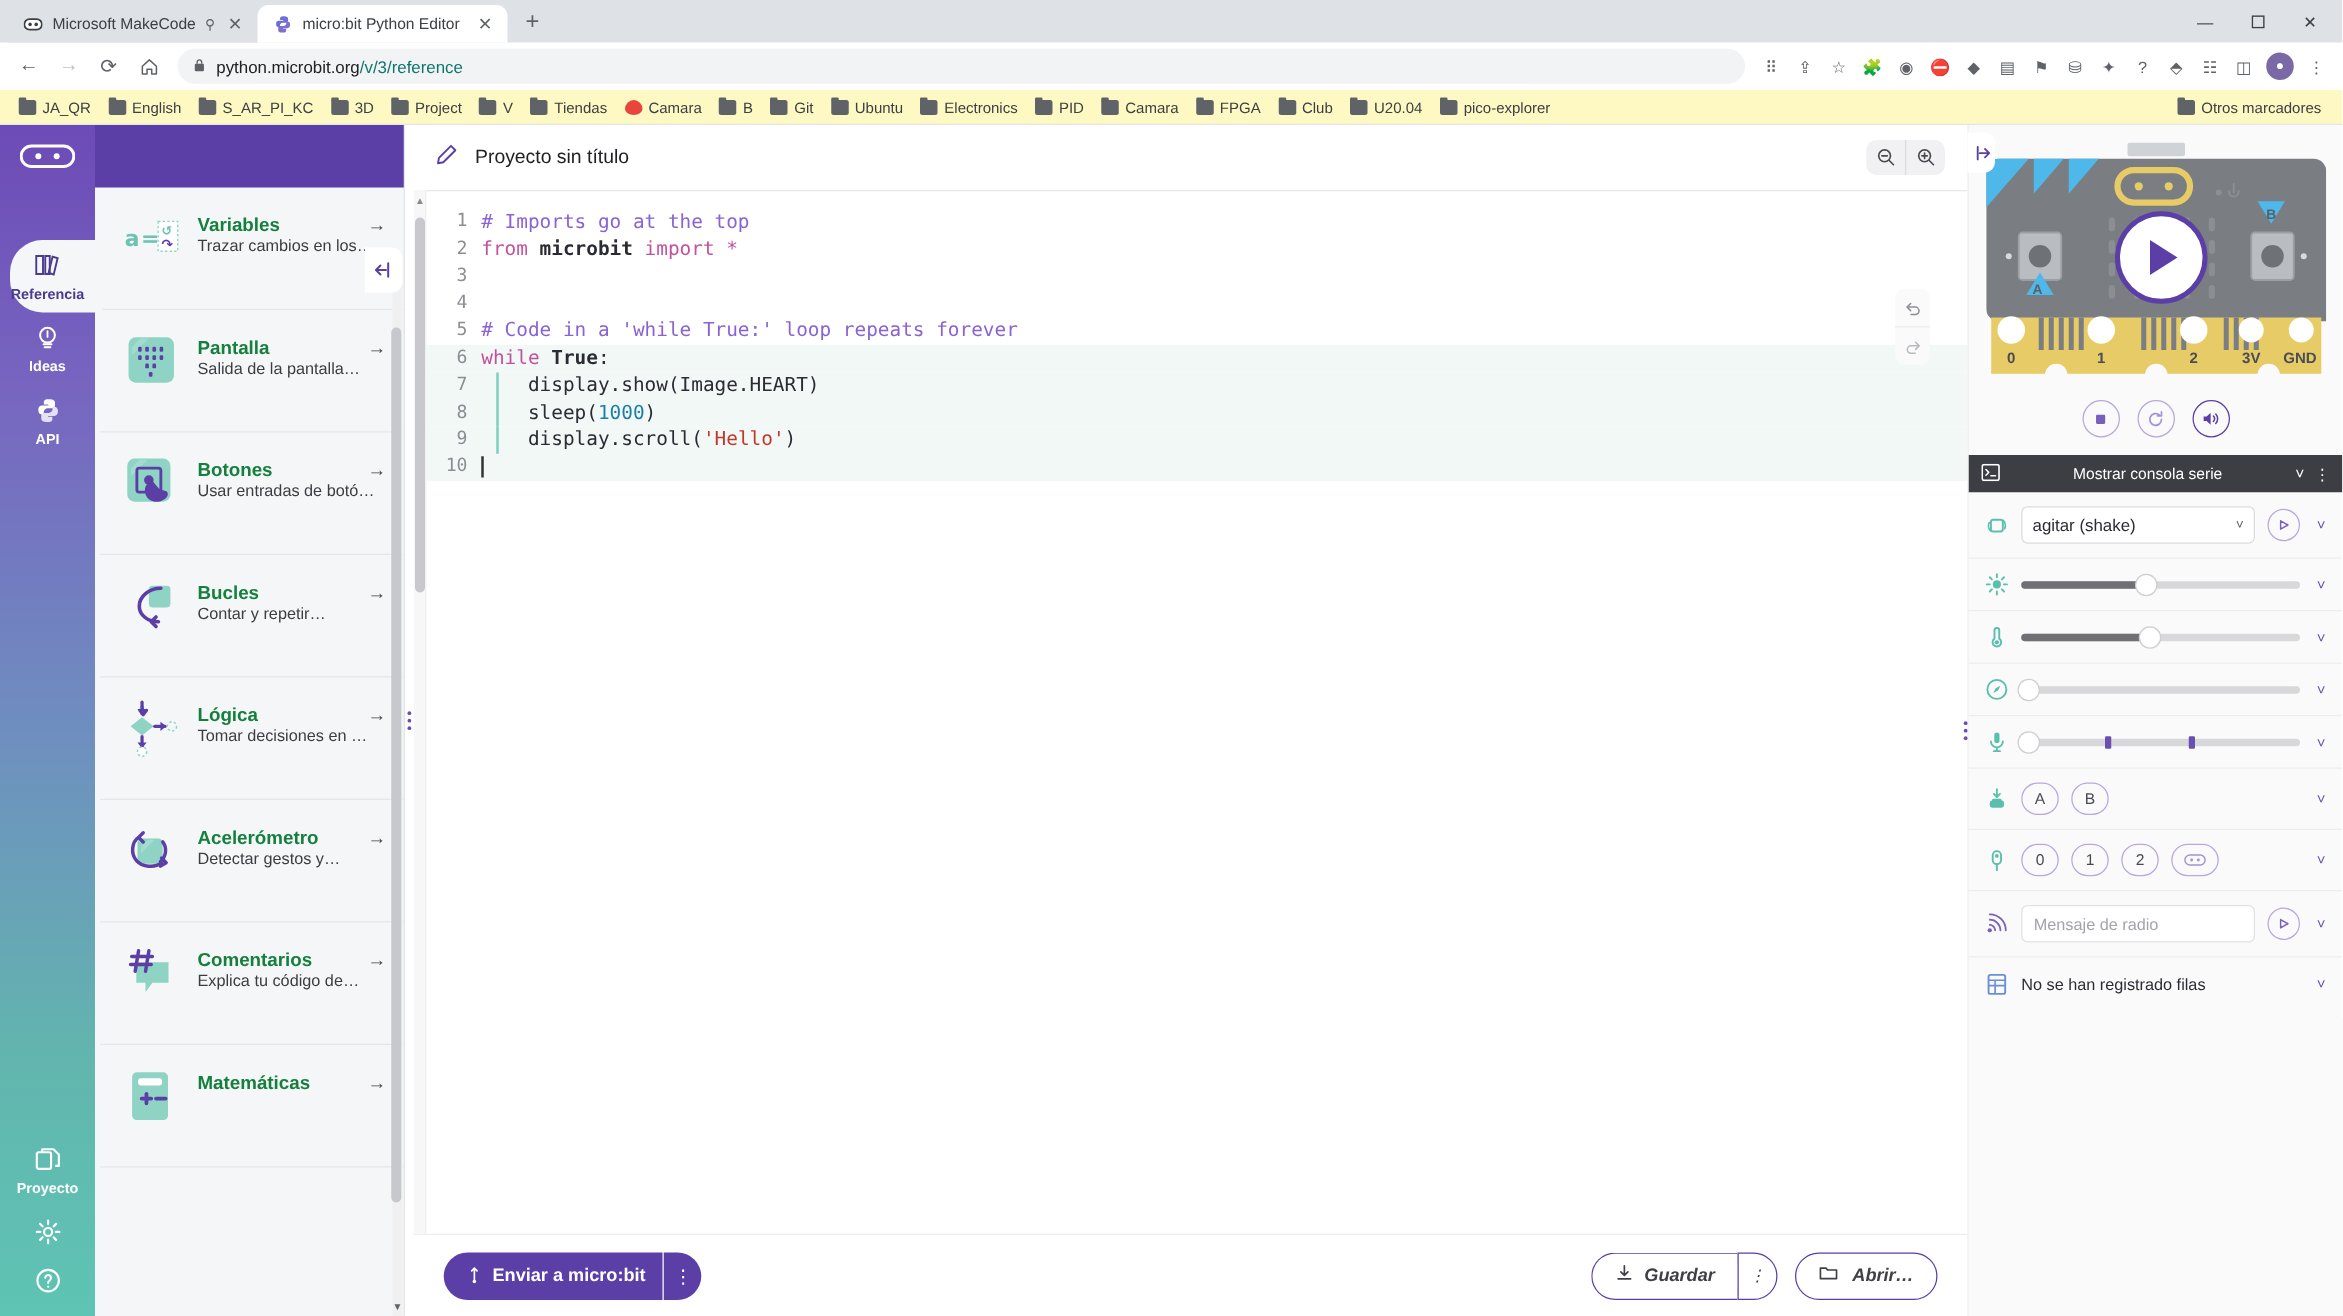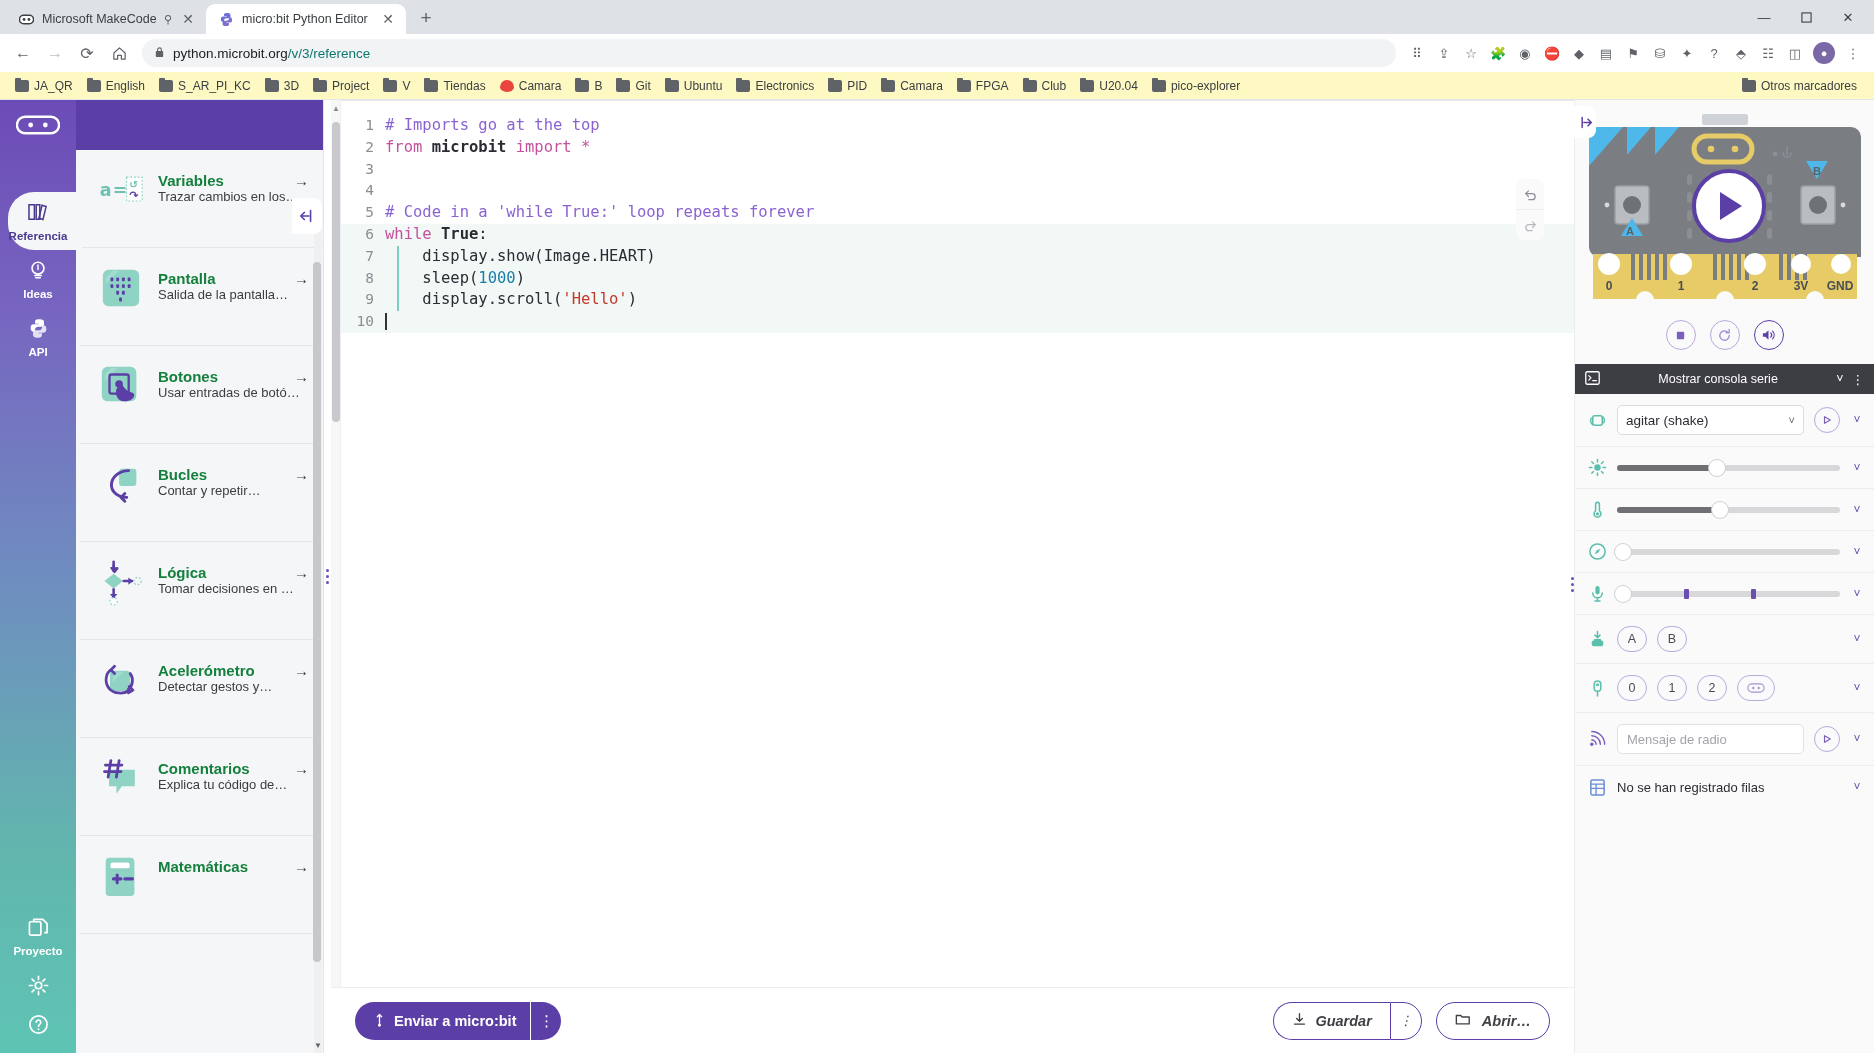--- a/index.html
+++ b/index.html
@@ -608,20 +608,43 @@
         </span>
     </div>
 
     <div class="collapse-tab">
       <svg width="16" height="16" viewBox="0 0 18 18">
           <path d="M13 3v12M11 9H3M6 5L2 9l4 4" fill="none" stroke="#5b3fa6" stroke-width="1.8" stroke-linecap="round" stroke-linejoin="round"></path>
         </svg>
     </div>
 
     <div class="editor">
+      <div class="editor-head">
+        <span class="pencil">
+          <svg width="17" height="17" viewBox="0 0 18 18">
+              <path d="M12.5 1.8l3.7 3.7L6 15.7l-4.5.8.8-4.5z" fill="none" stroke="#5b3fa6" stroke-width="1.6" stroke-linejoin="round"></path>
+            </svg>
+        </span>
+        <span class="proj-title">Proyecto sin título</span>
+        <span class="zoom-group">
+          <span class="zoom-btn">
+            <svg width="16" height="16" viewBox="0 0 18 18">
+                <circle cx="7.5" cy="7.5" r="5.3" fill="none" stroke="#4a4a52" stroke-width="1.5"></circle>
+                <path d="M5 7.5h5M11.5 11.5l4 4" stroke="#4a4a52" stroke-width="1.5" stroke-linecap="round"></path>
+              </svg>
+          </span>
+          <span class="zoom-sep"></span>
+          <span class="zoom-btn">
+            <svg width="16" height="16" viewBox="0 0 18 18">
+                <circle cx="7.5" cy="7.5" r="5.3" fill="none" stroke="#4a4a52" stroke-width="1.5"></circle>
+                <path d="M5 7.5h5M7.5 5v5M11.5 11.5l4 4" stroke="#4a4a52" stroke-width="1.5" stroke-linecap="round"></path>
+              </svg>
+          </span>
+        </span>
+      </div>
 
       <div class="editor-body">
         <div class="ed-scrollbar">
           <span class="ed-up">▲</span>
           <span class="ed-thumb"></span>
         </div>
         <div class="code-wrap">
           <div class="code">
 
             <div class="cline">

